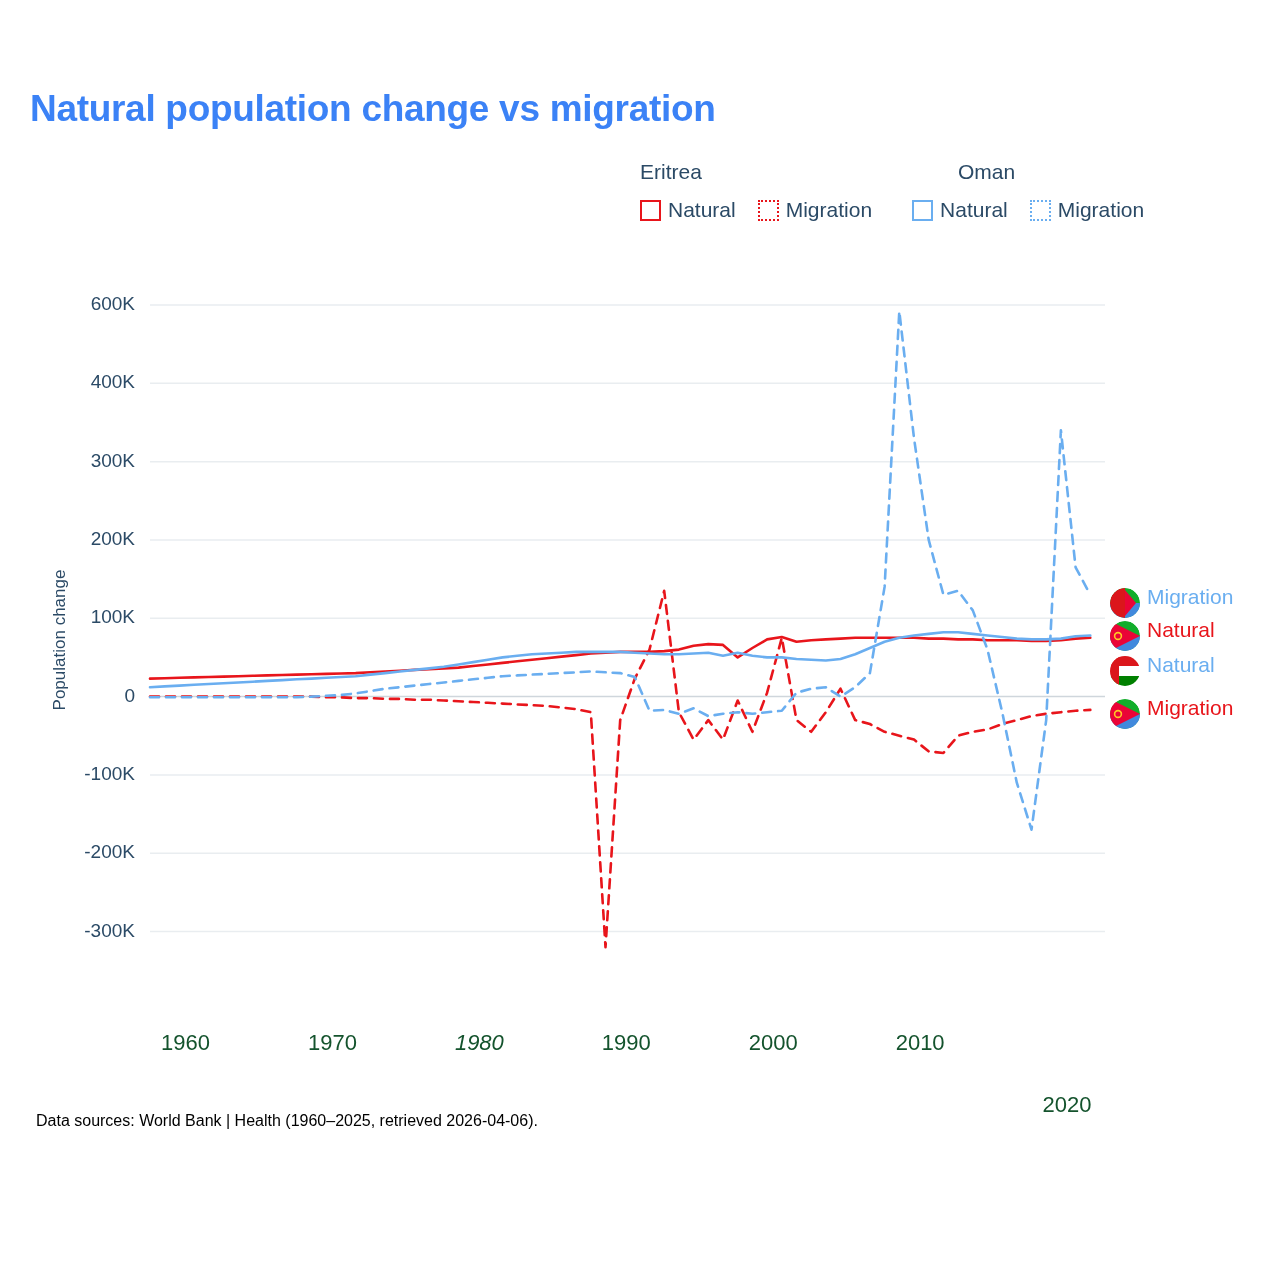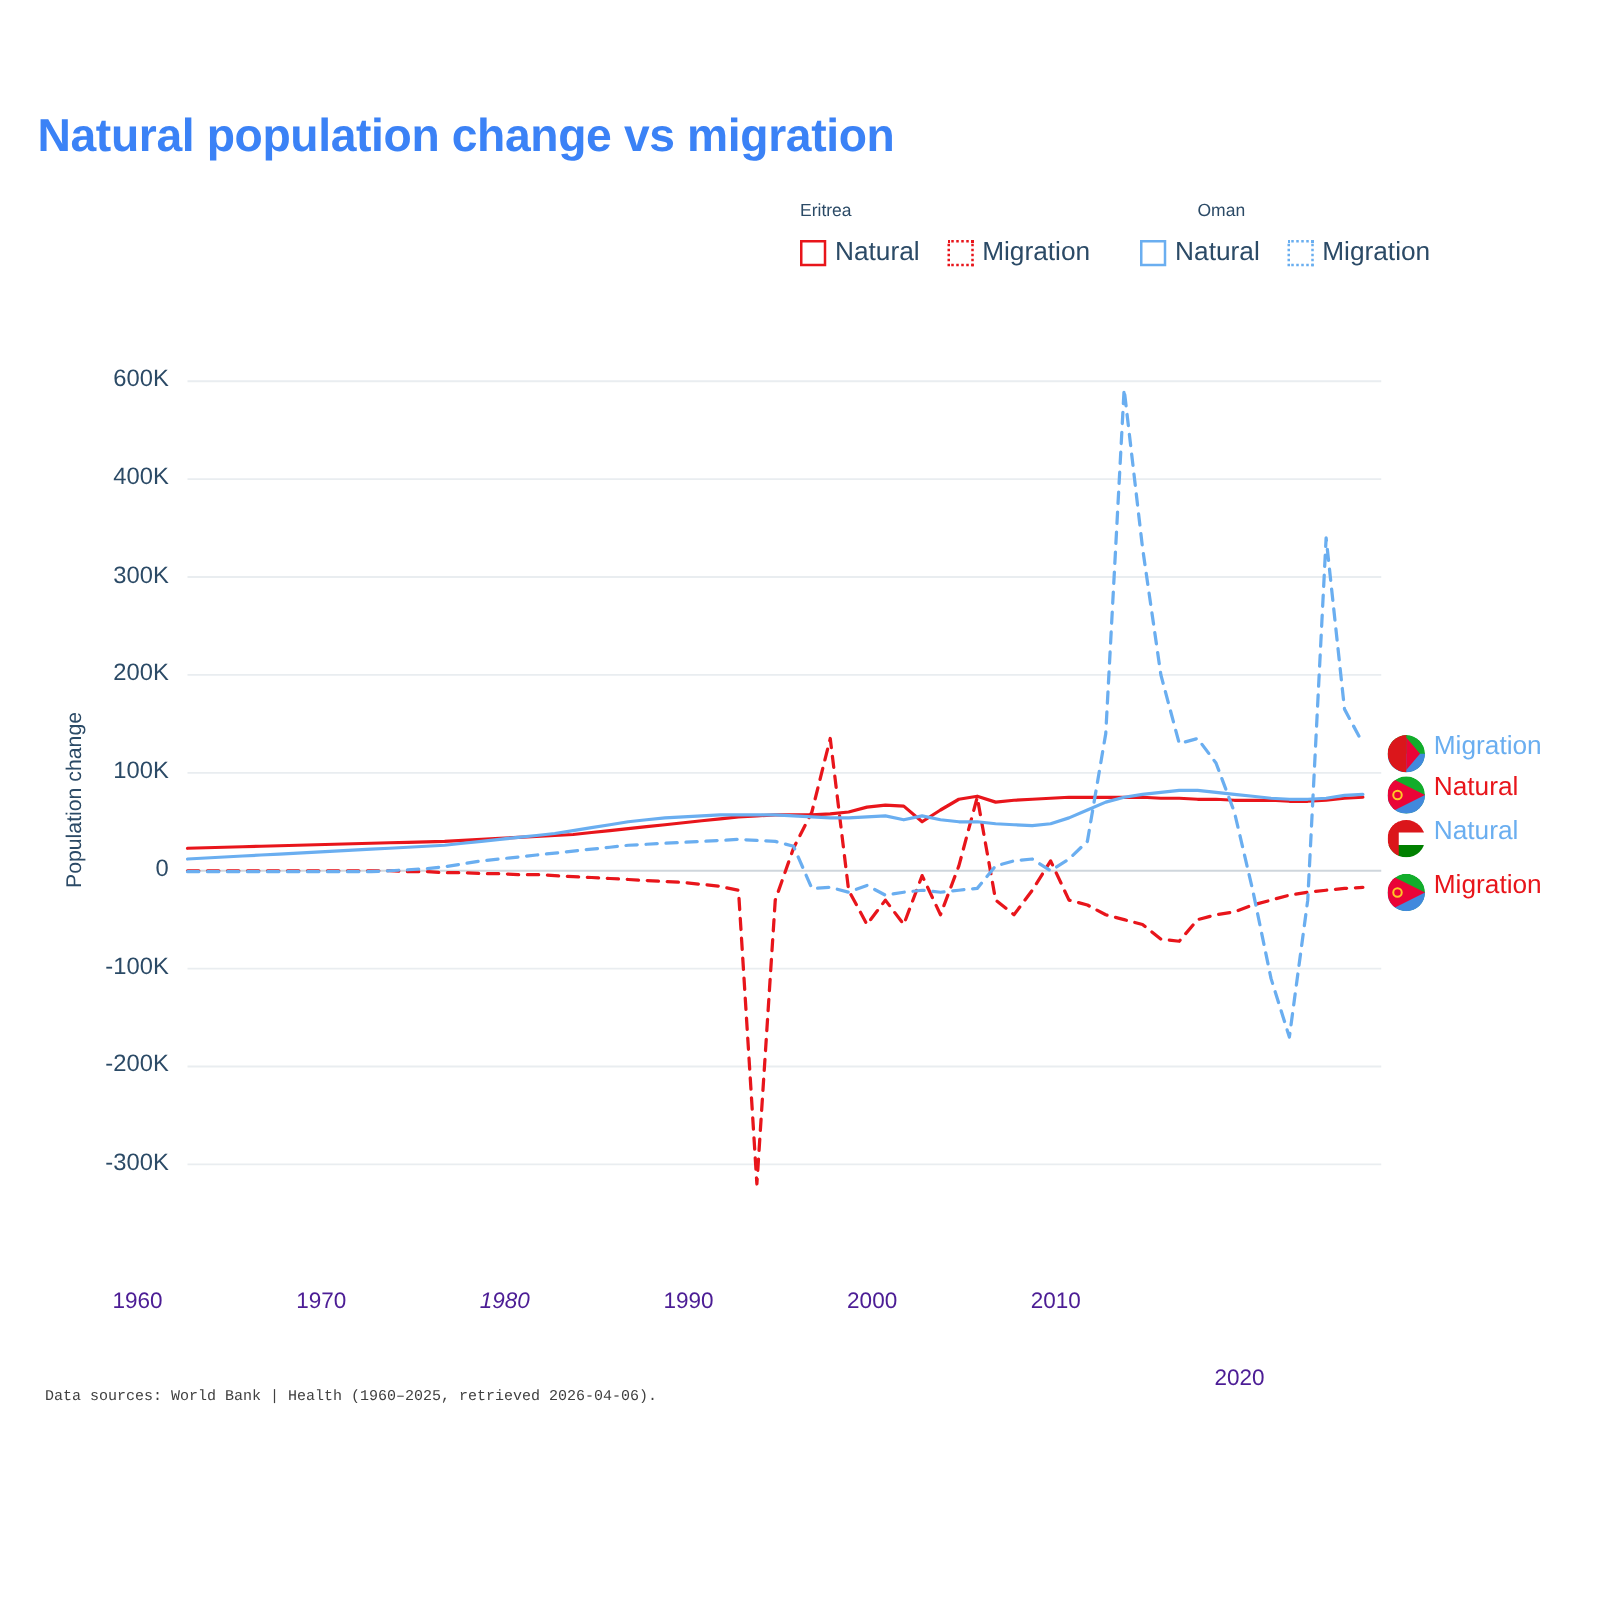--- a/index.html
+++ b/index.html
@@ -35,21 +35,21 @@
     top: 160px;
     width: 620px;
     font-size: 21px;
     color: #2b4a66;
   }
   .legend-group-titles {
     display: flex;
     gap: 0;
   }
   .legend-group-title {
-    font-size: 14px;
+    font-size: 21px;
     color: #2b4a66;
   }
   .lg1 { width: 318px; }
   .legend-items {
     display: flex;
     margin-top: 14px;
     align-items: center;
   }
   .legend-item {
     display: flex;
@@ -82,23 +82,23 @@
   }
   .tick-label {
     position: absolute;
     font-size: 19px;
     color: #2b4a66;
     text-align: right;
     white-space: nowrap;
   }
   .x-tick-label {
     position: absolute;
-    font-size: 18px;
-    color: #4c1d95;
-    text-align: left;
+    font-size: 22px;
+    color: #14532d;
+    text-align: right;
     white-space: nowrap;
   }
   
   .series-label {
     position: absolute;
     font-size: 21px;
     white-space: nowrap;
   }
   .sl-blue { color: #6aaef0; }
   .sl-red  { color: #e8151b; }
@@ -106,24 +106,23 @@
     position: absolute;
     width: 30px; height: 30px;
     border-radius: 50%;
     overflow: hidden;
   }
   
   .footer {
     position: absolute;
     left: 36px;
     top: 1108px;
-    font-size: 12px;
-    color: #404040;
+    font-size: 16px;
+    color: #000000;
     line-height: 1.6;
-    font-family: Liberation Mono, monospace;
   }
 </style>
 </head>
 <body>
 
 <div id="chart-root">
 
   <div class="title">Natural population change vs migration</div>
 
   <div class="legend">

